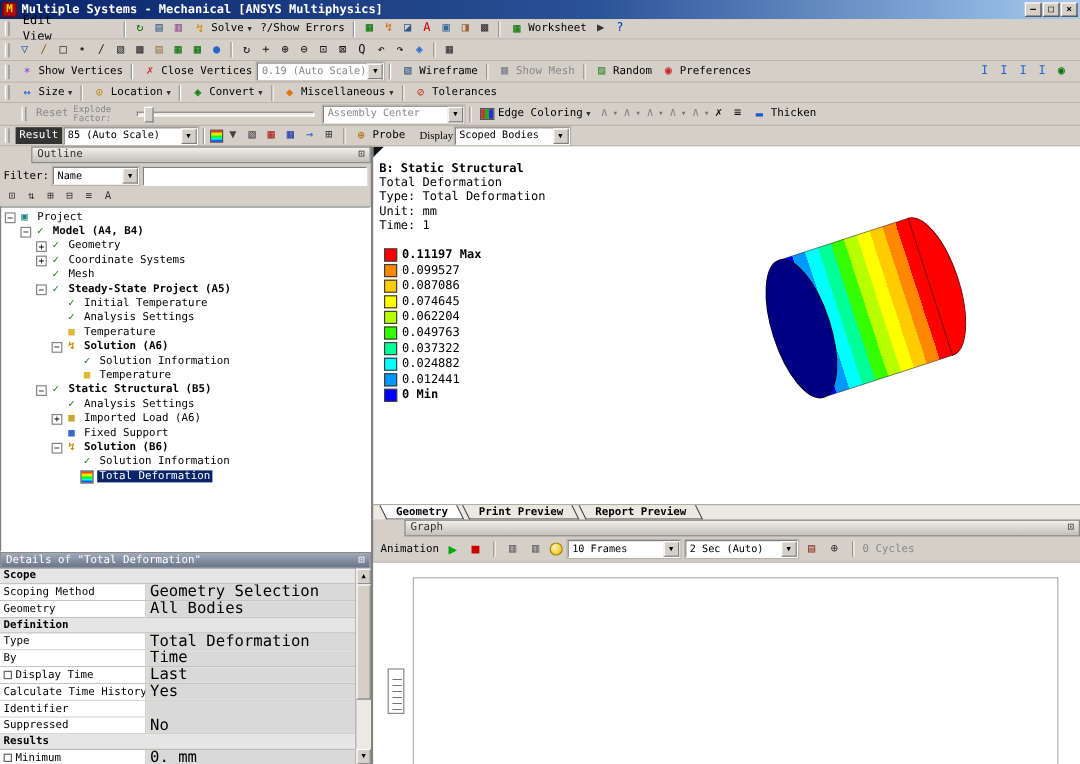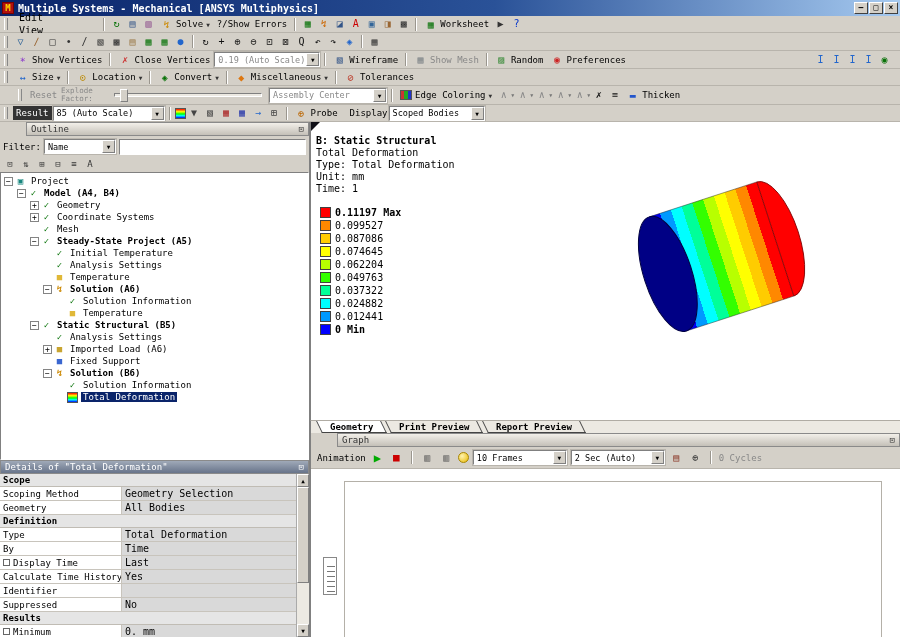--- a/index.html
+++ b/index.html
@@ -79,21 +79,21 @@
 
   #details-panel{position:absolute;left:0;top:460px;width:310px;height:177px;background:#d4d0c8;
     border-right:1px solid #808080;}
   .details-body{position:absolute;left:0;top:14px;right:0;bottom:0;background:#fff;}
   #details-rows{position:absolute;left:0;top:0;right:13px;bottom:0;overflow:hidden;}
   .dsection{height:13px;background:#e5e5e5;font-weight:bold;font-size:9px;display:flex;align-items:center;
     padding:0 3px;border-bottom:1px solid #c0bcb4;}
   .drow{display:flex;height:14px;border-bottom:1px solid #c8c4bc;justify-content:space-between;}
   .dlabel{width:122px;background:#fff;border-right:1px solid #c8c4bc;padding:0 3px;font-size:9px;
     display:flex;align-items:center;gap:3px;white-space:nowrap;overflow:hidden;}
-  .dval{flex:1;background:#d9d9d9;padding:0 3px;font-size:10px;display:flex;align-items:center;
+  .dval{flex:1;background:#d9d9d9;padding:0 3px;font-size:13px;display:flex;align-items:center;
     white-space:nowrap;overflow:hidden;}
   .cb{width:7px;height:7px;border:1px solid #666;background:#fff;flex:none;}
   .vscroll{position:absolute;right:0;top:0;bottom:0;width:13px;background:#ece9e2;border-left:1px solid #aaa;}
   .sbtn{position:absolute;left:0;right:0;height:13px;background:#d4d0c8;border:1px solid;
     border-color:#fff #808080 #808080 #fff;font-size:6px;display:flex;align-items:center;justify-content:center;}
   .sthumb{position:absolute;left:0;right:0;top:13px;height:96px;background:#d4d0c8;
     border:1px solid;border-color:#fff #808080 #808080 #fff;}
 
   
   #viewport{position:absolute;left:310px;top:122px;width:590px;height:298px;background:#fff;
@@ -358,21 +358,21 @@
         <span class="tb-icon" style="color: rgb(170, 34, 34);">▦</span>
         <span class="tb-icon" style="color: rgb(34, 51, 170);">▦</span>
         <span class="tb-icon" style="color: rgb(34, 102, 204);">→</span>
         <span class="tb-icon" style="color: rgb(68, 68, 68);">⊞</span>
       </span>
     <span class="sep"></span>
     <button class="tb-btn">
       <span class="tb-ig" style="color:#bb6600;">⊕</span>
       <span>Probe</span>
     </button>
-    <span style="font-size:9px;margin-left:8px;">Display</span>
+    <span style="font-size:9px;margin-left:8px;font-family:Liberation Serif, serif;">Display</span>
     <span class="dd" style="width:96px;">
       <span class="dd-text">Scoped Bodies</span>
       <span class="dd-arrow">▼</span>
     </span>
   </div>
 
   <div id="outline-panel">
     <div class="panel-hdr light">
       <span>Outline</span>
       <span class="pin">⊡</span>

